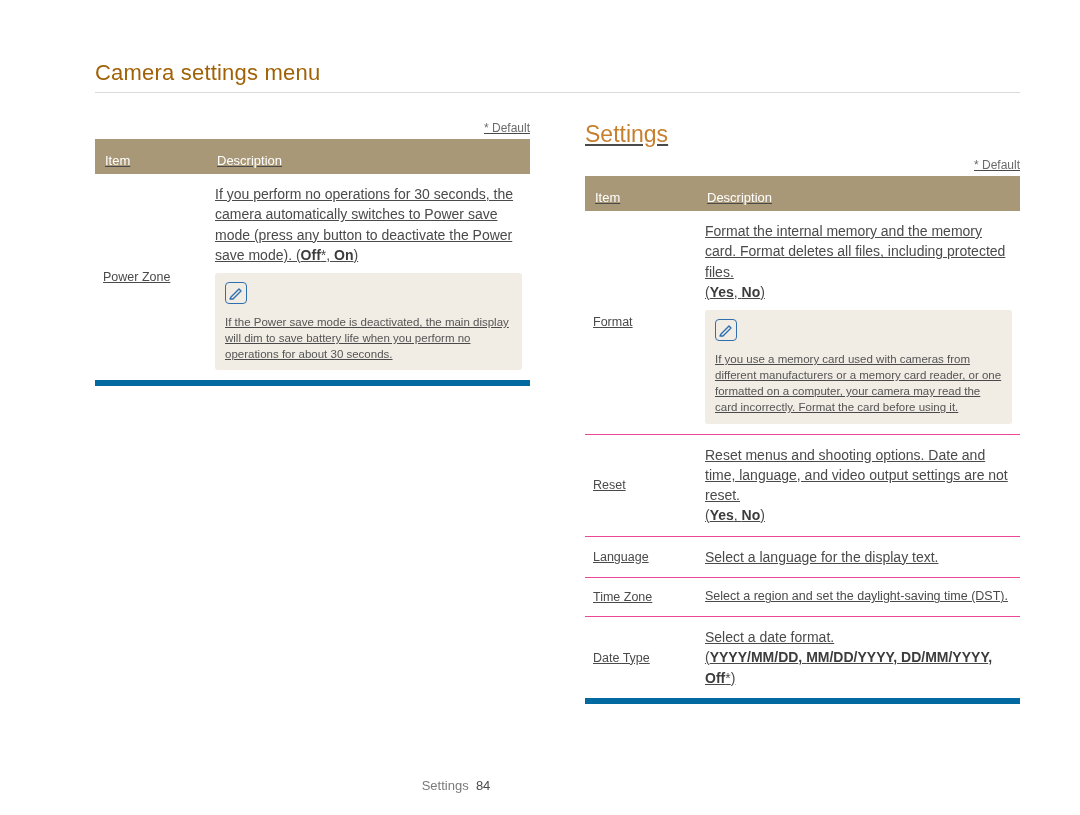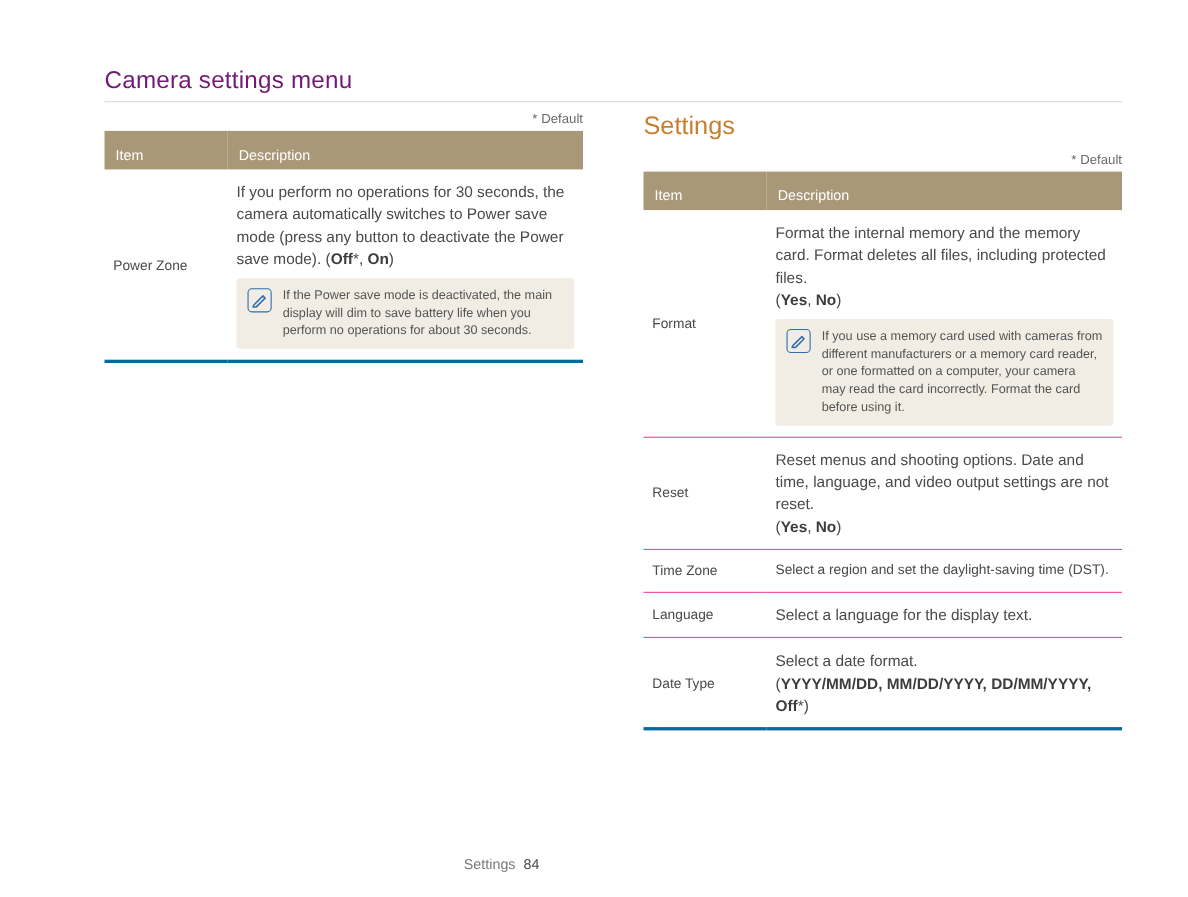--- a/index.html
+++ b/index.html
@@ -13,30 +13,31 @@
   .page {
     width: 1080px;
     height: 815px;
     position: relative;
     box-sizing: border-box;
     padding: 60px 60px 0 95px;
   }
   .page-title {
     font-size: 22px;
     font-weight: 300;
-    color: #701a75;
+    color: #a16207;
     margin: 0 0 8px 0;
     border-bottom: 1px solid #d9d9d9;
     padding-bottom: 6px;
     letter-spacing: 0.2px;
   }
   .columns {
     display: flex;
     gap: 55px;
-    margin-top: 8px;
+    margin-top: 28px;
+    text-decoration: underline;
   }
   .col {
     width: 440px;
   }
   .default-note {
     text-align: right;
     font-size: 12px;
     color: #6a6a6a;
     margin: 0 0 4px 0;
   }
@@ -63,38 +64,39 @@
   table.spec th.item-col { width: 92px; }
   table.spec td {
     vertical-align: middle;
     padding: 10px 8px;
     font-size: 13px;
     line-height: 1.45;
     color: #4a4a4a;
     border-bottom: 1px solid #ec4899;
   }
   table.spec tr:last-child td {
-    border-bottom: 3px solid #0369a1;
+    border-bottom: 6px solid #0369a1;
   }
   table.spec td.item {
     width: 92px;
     font-size: 12.5px;
   }
   .desc-text { font-size: 14px; line-height: 1.45; }
   .desc-text-sm { font-size: 12.5px; line-height: 1.4; }
   .opts { font-weight: 400; }
   .opts b, .bold { font-weight: 700; color: #3c3c3c; }
   .note-box {
     margin-top: 8px;
     background: #f1ece4;
     border-radius: 3px;
     padding: 8px 10px 8px 10px;
     display: flex;
     align-items: flex-start;
     gap: 10px;
+    flex-direction: column;
   }
   .note-icon {
     flex: none;
     width: 20px;
     height: 20px;
     border: 1.5px solid #2f6fb0;
     border-radius: 4px;
     display: flex;
     align-items: center;
     justify-content: center;
@@ -197,30 +199,30 @@
             <div class="desc-text">
               <span>Reset menus and shooting options. Date and time, language, and video output settings are not reset.</span><br>
               <span class="opts">
                 <span>(</span><b>Yes</b><span>, </span><b>No</b><span>)</span>
               </span>
             </div>
           </td>
         </tr>
 
         <tr>
+          <td class="item">Language</td>
+          <td>
+            <div class="desc-text">Select a language for the display text.</div>
+          </td>
+        </tr>
+
+        <tr>
           <td class="item">Time Zone</td>
           <td>
             <div class="desc-text-sm">Select a region and set the daylight-saving time (DST).</div>
-          </td>
-        </tr>
-
-        <tr>
-          <td class="item">Language</td>
-          <td>
-            <div class="desc-text">Select a language for the display text.</div>
           </td>
         </tr>
 
 
         <tr>
           <td class="item">Date Type</td>
           <td>
             <div class="desc-text">
               <span>Select a date format.</span><br>
               <span class="opts">

